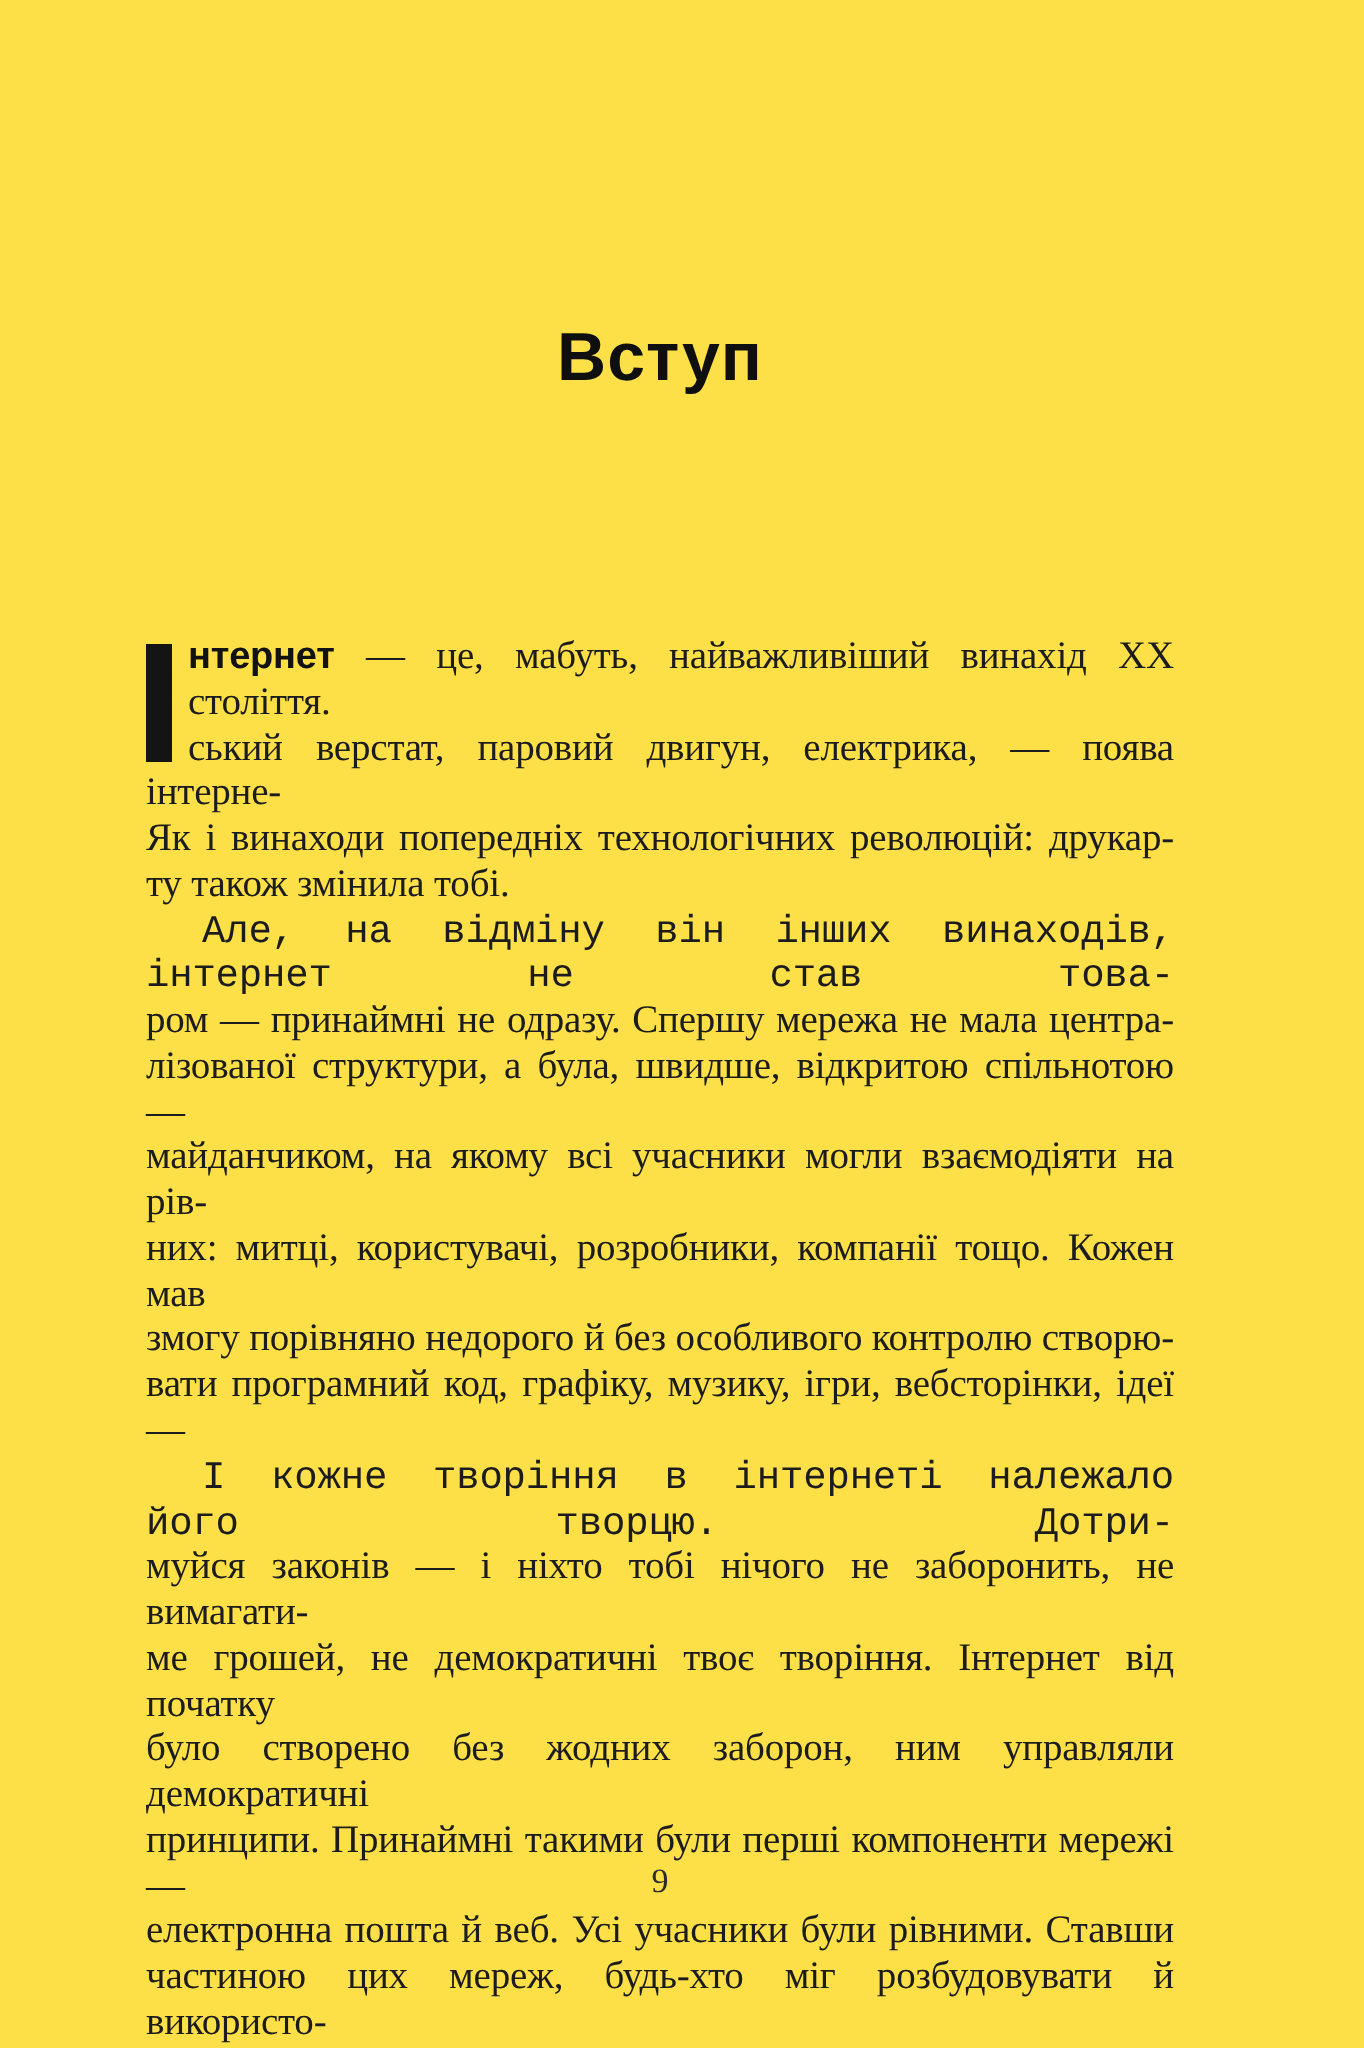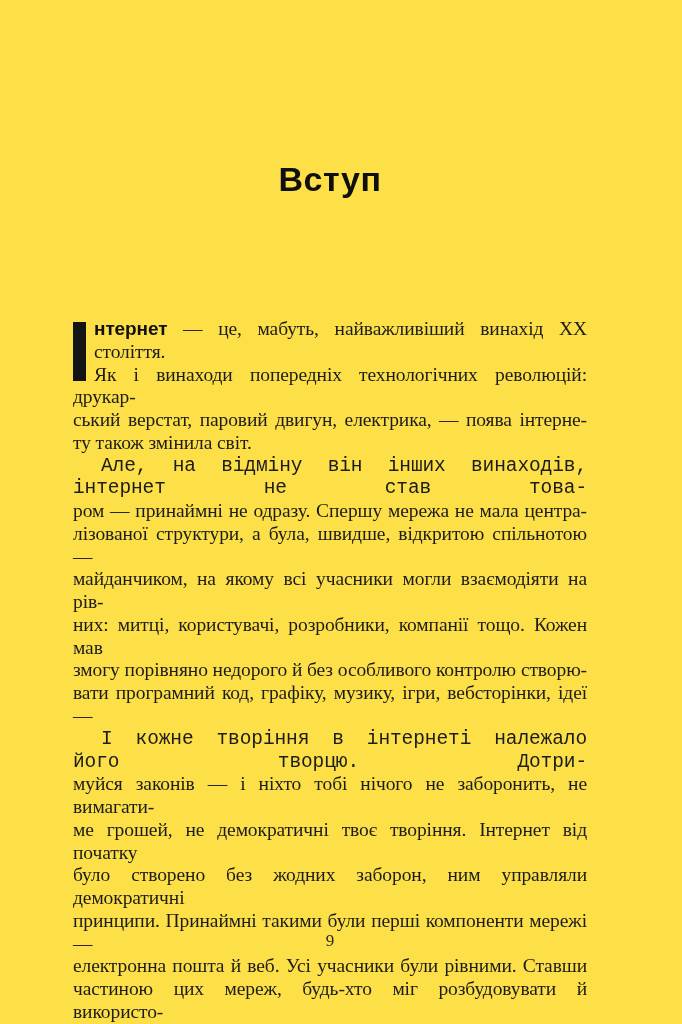--- a/index.html
+++ b/index.html
@@ -81,23 +81,23 @@
 
   <h1 class="chapter-title">Вступ</h1>
 
   <div class="body-text">
 
     <div class="para">
       <span class="dropcap">
           <span class="dropcap-letter">І</span>
         </span>
       <div class="line"><span class="lead-word">нтернет</span><span> — це, мабуть, найважливіший винахід XX століття.</span></div>
+      <div class="line">ський верстат, паровий двигун, електрика, — поява інтерне-</div>
       <div class="line">Як і винаходи попередніх технологічних революцій: друкар-</div>
-      <div class="line">ський верстат, паровий двигун, електрика, — поява інтерне-</div>
-      <div class="line last">ту також змінила світ.</div>
+      <div class="line last">ту також змінила тобі.</div>
     </div>
 
     <div class="para">
       <div class="line indent">Але, на відміну він інших винаходів, інтернет не став това-</div>
       <div class="line">ром — принаймні не одразу. Спершу мережа не мала центра-</div>
       <div class="line">лізованої структури, а була, швидше, відкритою спільнотою —</div>
       <div class="line">майданчиком, на якому всі учасники могли взаємодіяти на рів-</div>
       <div class="line">них: митці, користувачі, розробники, компанії тощо. Кожен мав</div>
       <div class="line">змогу порівняно недорого й без особливого контролю створю-</div>
       <div class="line">вати програмний код, графіку, музику, ігри, вебсторінки, ідеї —</div>

